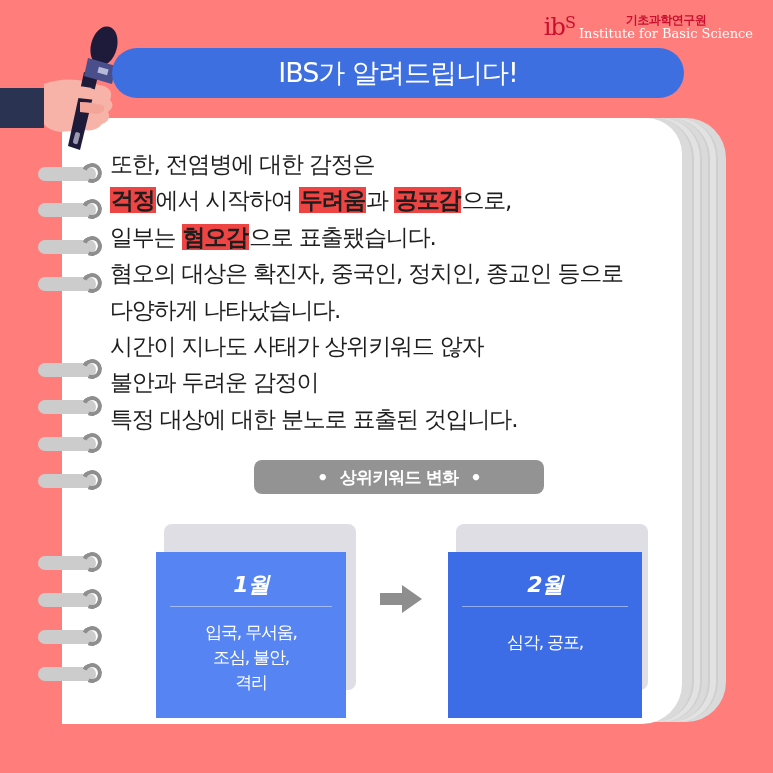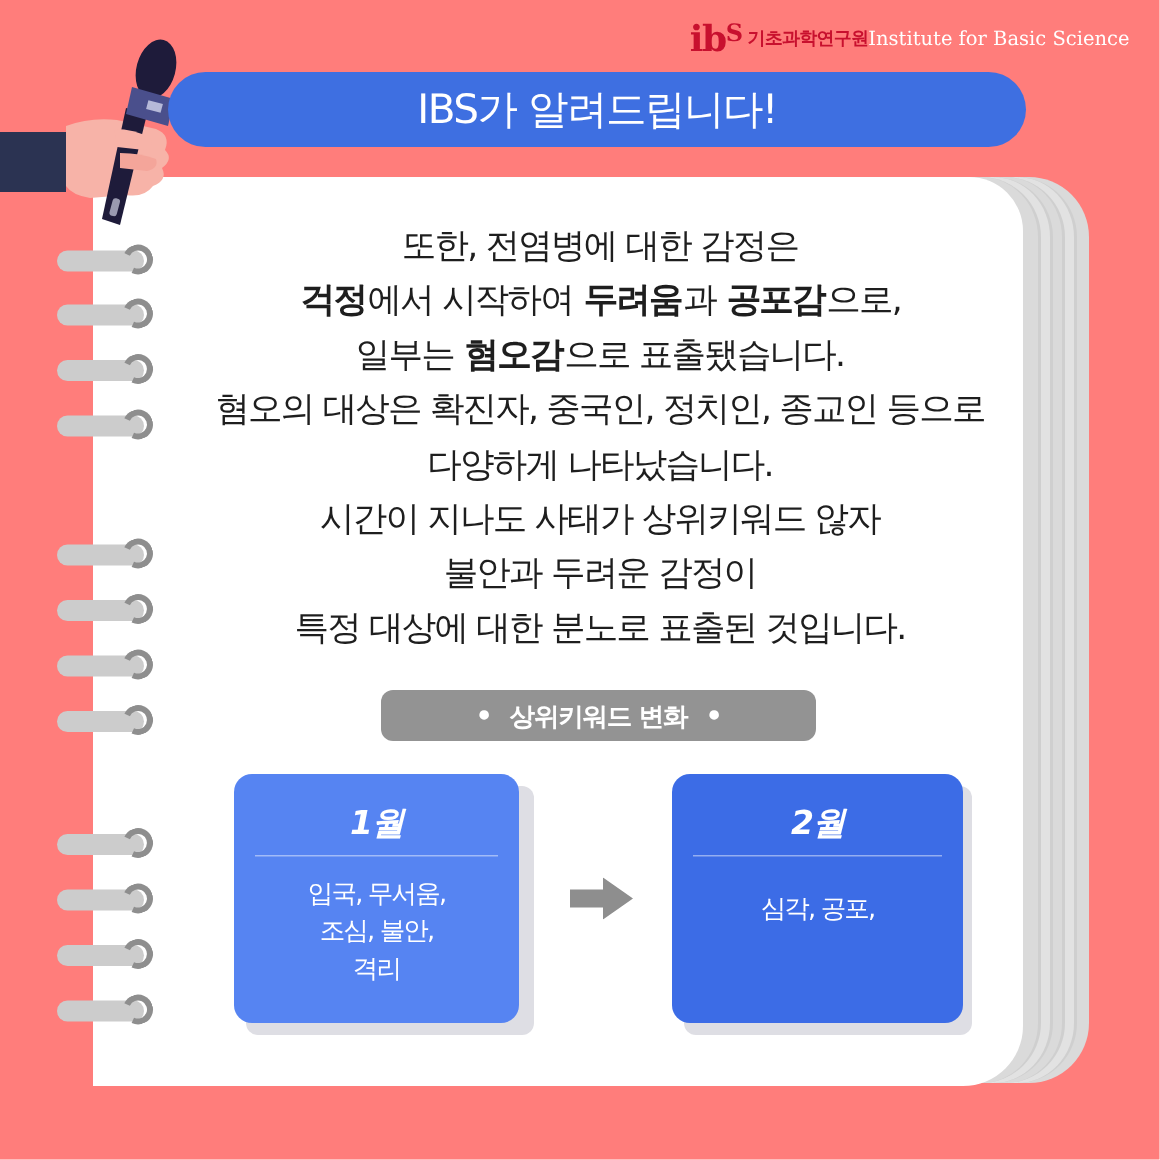--- a/index.html
+++ b/index.html
@@ -7,27 +7,27 @@
   body {
     background: #FF7D7B;
     font-family: "DejaVu Sans", "Liberation Sans", sans-serif;
     position: relative;
   }
   .logo {
     position: absolute; top: 14px; right: 20px;
     display: flex; align-items: center; gap: 4px;
   }
   .logo-mark {
-    font-family: "DejaVu Serif", serif; font-weight: bold;
+    font-family: "DejaVu Serif", serif; font-weight: normal;
     font-size: 24px; line-height: 1; letter-spacing: -1px;
   }
   .logo-mark .i { color: #C8102E; }
   .logo-mark .b { color: #C8102E; }
   .logo-mark .s { color: #C8102E; font-size: 16px; vertical-align: top; }
-  .logo-text { display: flex; flex-direction: row; line-height: 1; text-align: center; }
+  .logo-text { display: flex; flex-direction: column; line-height: 1; text-align: center; }
   .logo-kr { font-size: 12px; color: #C8102E; font-weight: bold; letter-spacing: -0.5px; }
   .logo-en { font-family: "DejaVu Serif", serif; font-size: 13px; color: #ffffff; margin-top: 1px; }
 
   
   .stack {
     position: absolute; left: 62px; top: 118px; width: 664px; height: 604px;
     border-radius: 0 40px 40px 0; background: #DADADA;
   }
   .stack.s2 { width: 656px; background: #E2E2E2; border-right: 2px solid #CFCFCF; }
   .stack.s3 { width: 648px; background: #DADADA; border-right: 2px solid #CFCFCF; }
@@ -63,42 +63,42 @@
   }
   .ring .loop {
     position: absolute; left: 44px; top: -3px; width: 20px; height: 20px;
     border-radius: 50%; border: 4px solid #8E8E8E; border-left-color: transparent;
     transform: rotate(-20deg);
   }
 
   
   .body-text {
     position: absolute; left: 110px; top: 146px; width: 580px;
-    text-align: center; color: #1e1e1e; font-size: 23px; line-height: 36.4px;
+    text-align: left; color: #1e1e1e; font-size: 23px; line-height: 36.4px;
     letter-spacing: -1.2px;
   }
   .hl {
-    background: #ffffff; font-weight: bold; padding: 0 1px;
+    background: #ef4444; font-weight: bold; padding: 0 1px;
   }
 
   
   .kw-badge {
     position: absolute; left: 254px; top: 460px; width: 290px; height: 34px;
     background: #939393; border-radius: 8px; color: #ffffff;
     font-size: 17px; font-weight: bold; letter-spacing: -0.8px;
     display: flex; align-items: center; justify-content: center; gap: 12px;
   }
   .kw-badge .dot { font-size: 18px; font-weight: bold; }
 
   
   .card-shadow {
     position: absolute; background: #DEDEE4; border-radius: 8px;
   }
   .card {
-    position: absolute; border-radius: 12px; color: #ffffff; text-align: center;
+    position: absolute; border-radius: 0; color: #ffffff; text-align: center; margin-top: 36px;
   }
   .card.jan { left: 156px; top: 516px; width: 190px; height: 166px; background: #5684F2; }
   .card.feb { left: 448px; top: 516px; width: 194px; height: 166px; background: #3C6CE6; }
   .card-title {
     font-size: 22px; font-weight: bold; font-style: italic;
     margin-top: 18px; letter-spacing: -1px; height: 30px;
   }
   .card-divider {
     margin: 6px 14px 0 14px; height: 1px; background: rgba(255,255,255,0.45);
   }

